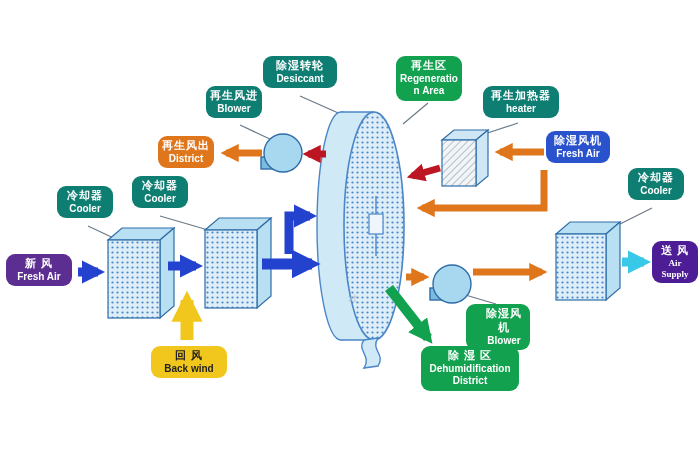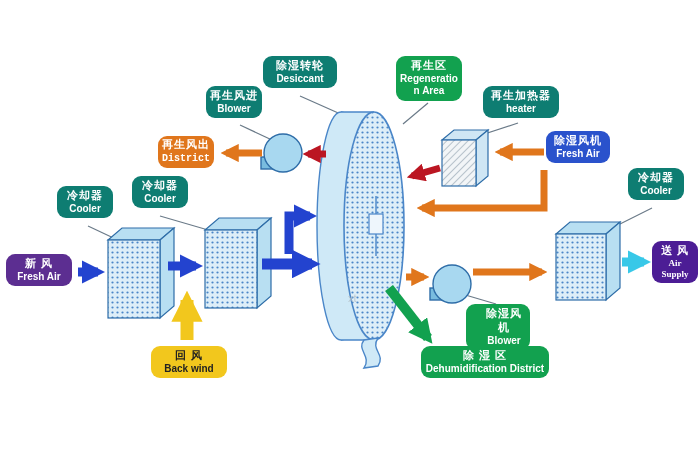--- a/index.html
+++ b/index.html
@@ -148,21 +148,21 @@
   <div class="lbl dark" style="left: 151px; top: 346px; width: 76px; background-color: rgb(242, 199, 29);">
     <div class="zh">回 风</div>
     <div class="en">Back wind</div>
   </div>
 
   <div class="lbl" style="left: 206px; top: 86px; width: 56px; background-color: rgb(14, 125, 114);">
     <div class="zh">再生风进</div>
     <div class="en">Blower</div>
   </div>
 
-  <div class="lbl" style="left: 158px; top: 136px; width: 56px; background-color: rgb(224, 118, 28); font-family: Liberation Mono, monospace;">
+  <div class="lbl" style="left: 158px; top: 136px; width: 56px; background-color: rgb(224, 118, 28);">
     <div class="zh">再生风出</div>
     <div class="en">District</div>
   </div>
 
   <div class="lbl" style="left: 263px; top: 56px; width: 74px; background-color: rgb(14, 125, 114);">
     <div class="zh">除湿转轮</div>
     <div class="en">Desiccant</div>
   </div>
 
   <div class="lbl" style="left: 396px; top: 56px; width: 66px; background-color: rgb(18, 161, 79);">
@@ -188,18 +188,18 @@
   <div class="lbl small" style="left: 652px; top: 241px; width: 46px; background-color: #4c1d95; font-family: Liberation Serif, serif;">
     <div class="zh">送 风</div>
     <div class="en">Air Supply</div>
   </div>
 
   <div class="lbl" style="left: 466px; top: 304px; width: 64px; background-color: rgb(18, 161, 79); padding-left: 16px;">
     <div class="zh">除湿风机</div>
     <div class="en">Blower</div>
   </div>
 
-  <div class="lbl" style="left: 421px; top: 346px; width: 128px; background-color: rgb(18, 161, 79);">
+  <div class="lbl" style="left: 421px; top: 346px; width: 98px; background-color: rgb(18, 161, 79);">
     <div class="zh">除 湿 区</div>
     <div class="en">Dehumidification District</div>
   </div>
 
 </div>
 
 </body></html>

